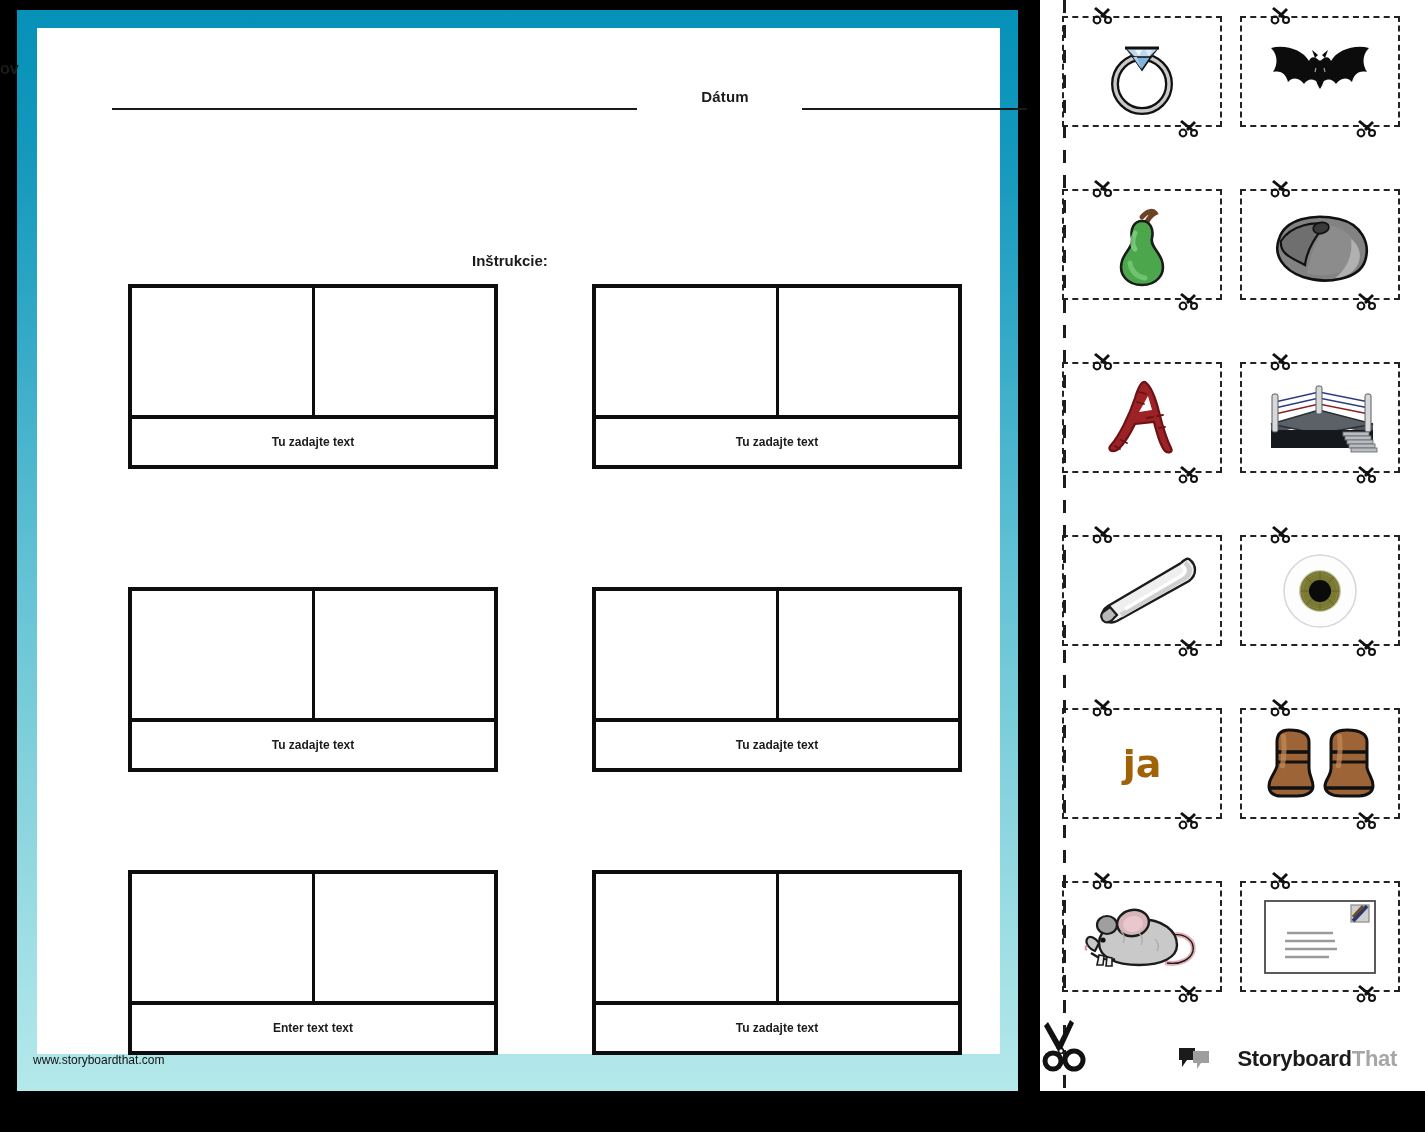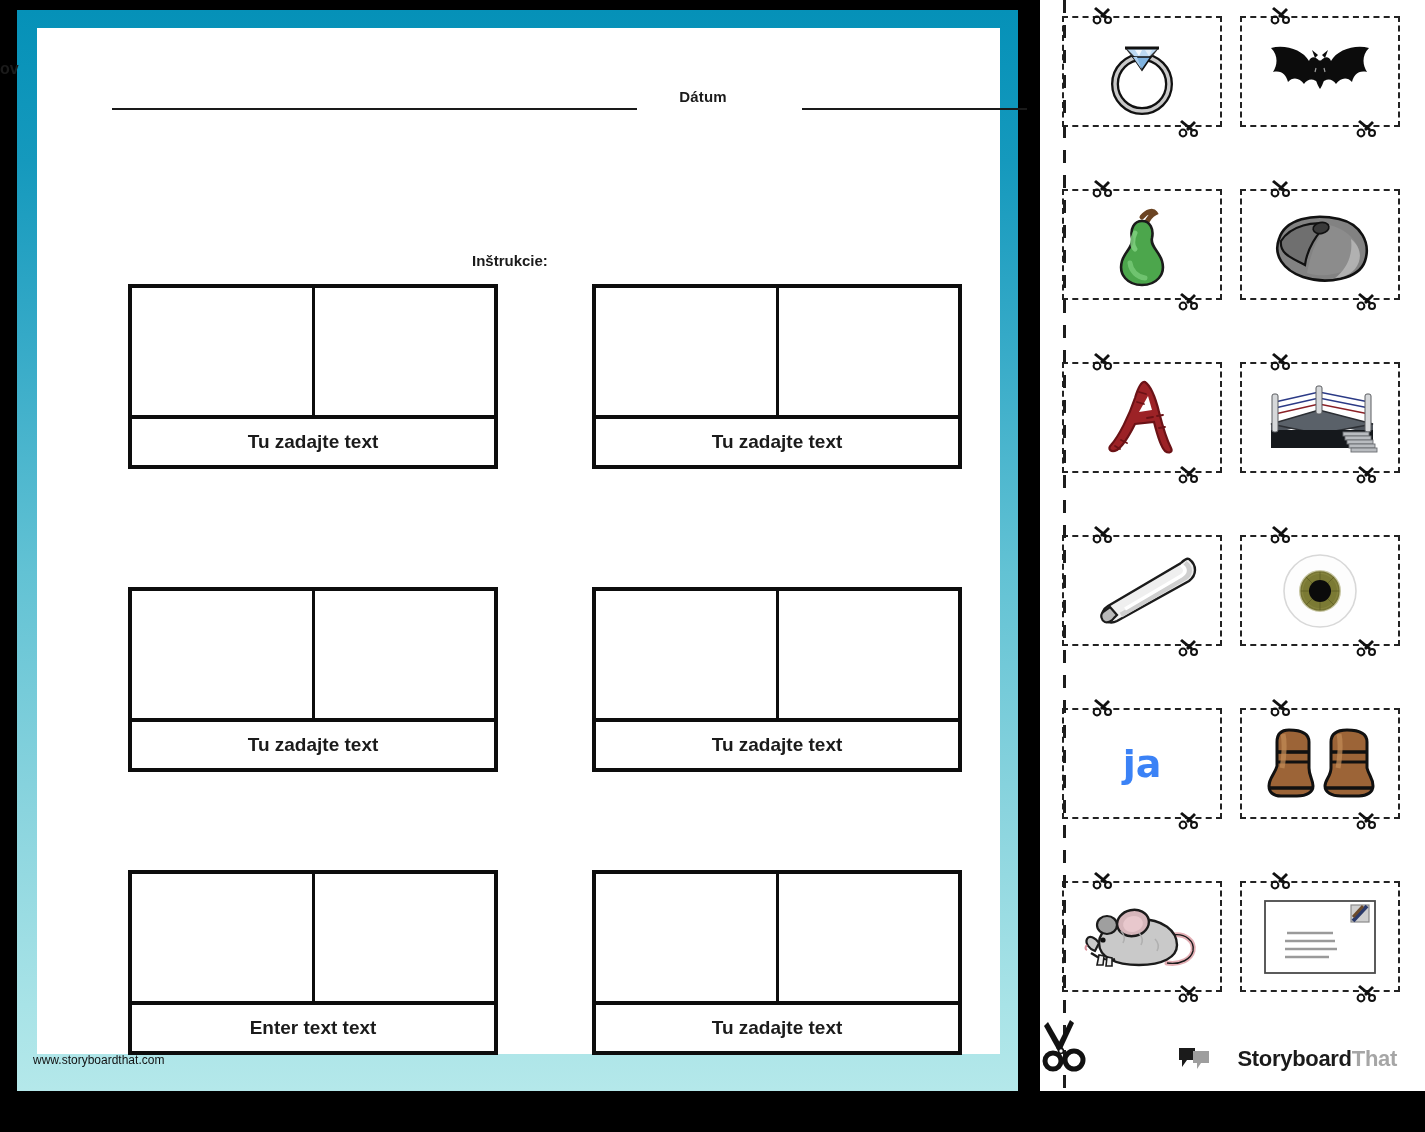--- a/index.html
+++ b/index.html
@@ -31,21 +31,21 @@
   }
 
   
   .hdr-row { position: absolute; top: 60px; left: 0; width: 958px; height: 30px; }
   .hdr-line {
     position: absolute; top: 20px; height: 0; border-top: 2px solid #1a1a1a;
   }
   #name-line { left: 70px; width: 525px; }
   #date-line { left: 760px; width: 225px; }
   #date-label {
-    position: absolute; left: 596px; top: 0px; width: 130px;
+    position: absolute; left: 618px; top: 0px; width: 130px;
     text-align: center; font-size: 15px; font-weight: bold; color: #1b1b1b;
     letter-spacing: .2px;
   }
 
   
   #name-cut {
     position: absolute; left: -17px; top: 60px;
     font-size: 16px; font-weight: bold; color: #1b1b1b;
     z-index: 40; white-space: nowrap;
   }
@@ -101,21 +101,21 @@
     border: 4px solid #0d0d0d;
     background: #fff;
   }
   .ws-top { position: absolute; left: 0; top: 0; width: 100%; height: 131px; display: flex; }
   .ws-cell { flex: 1; height: 100%; background: #fff; }
   .ws-cell.left { border-right: 3px solid #0d0d0d; }
   .ws-caption {
     position: absolute; left: 0; bottom: 0; width: 100%; height: 50px;
     border-top: 4px solid #0d0d0d;
     display: flex; align-items: center; justify-content: center;
-    font-size: 19px; font-weight: bold; color: #1b1b1b;
+    font-size: 12px; font-weight: bold; color: #1b1b1b;
     background: #fff;
   }
   #box-0 { left: 86px;  top: 256px; }
   #box-1 { left: 550px; top: 256px; }
   #box-2 { left: 86px;  top: 559px; }
   #box-3 { left: 550px; top: 559px; }
   #box-4 { left: 86px;  top: 842px; }
   #box-5 { left: 550px; top: 842px; }
 
   
@@ -160,21 +160,21 @@
     display: flex; align-items: center; justify-content: center;
   }
   .card .scissor-tl {
     position: absolute; left: 28px; top: -13px; width: 26px; height: 22px;
   }
   .card .scissor-br {
     position: absolute; right: 16px; bottom: -15px; width: 26px; height: 22px;
   }
   .card-art { width: 130px; height: 92px; display: block; }
   .card-word {
-    font-size: 38px; font-weight: bold; color: #3b82f6;
+    font-size: 38px; font-weight: bold; color: #a16207;
     font-family: "DejaVu Sans", sans-serif;
   }
 
   
   #logo {
     position: absolute; right: 28px; top: 1046px;
     display: flex; align-items: center; gap: 26px; z-index: 30;
   }
   #logo-text { font-size: 22px; font-weight: bold; letter-spacing: -.3px; }
   #logo-text .dark { color: #1b1b1b; }

